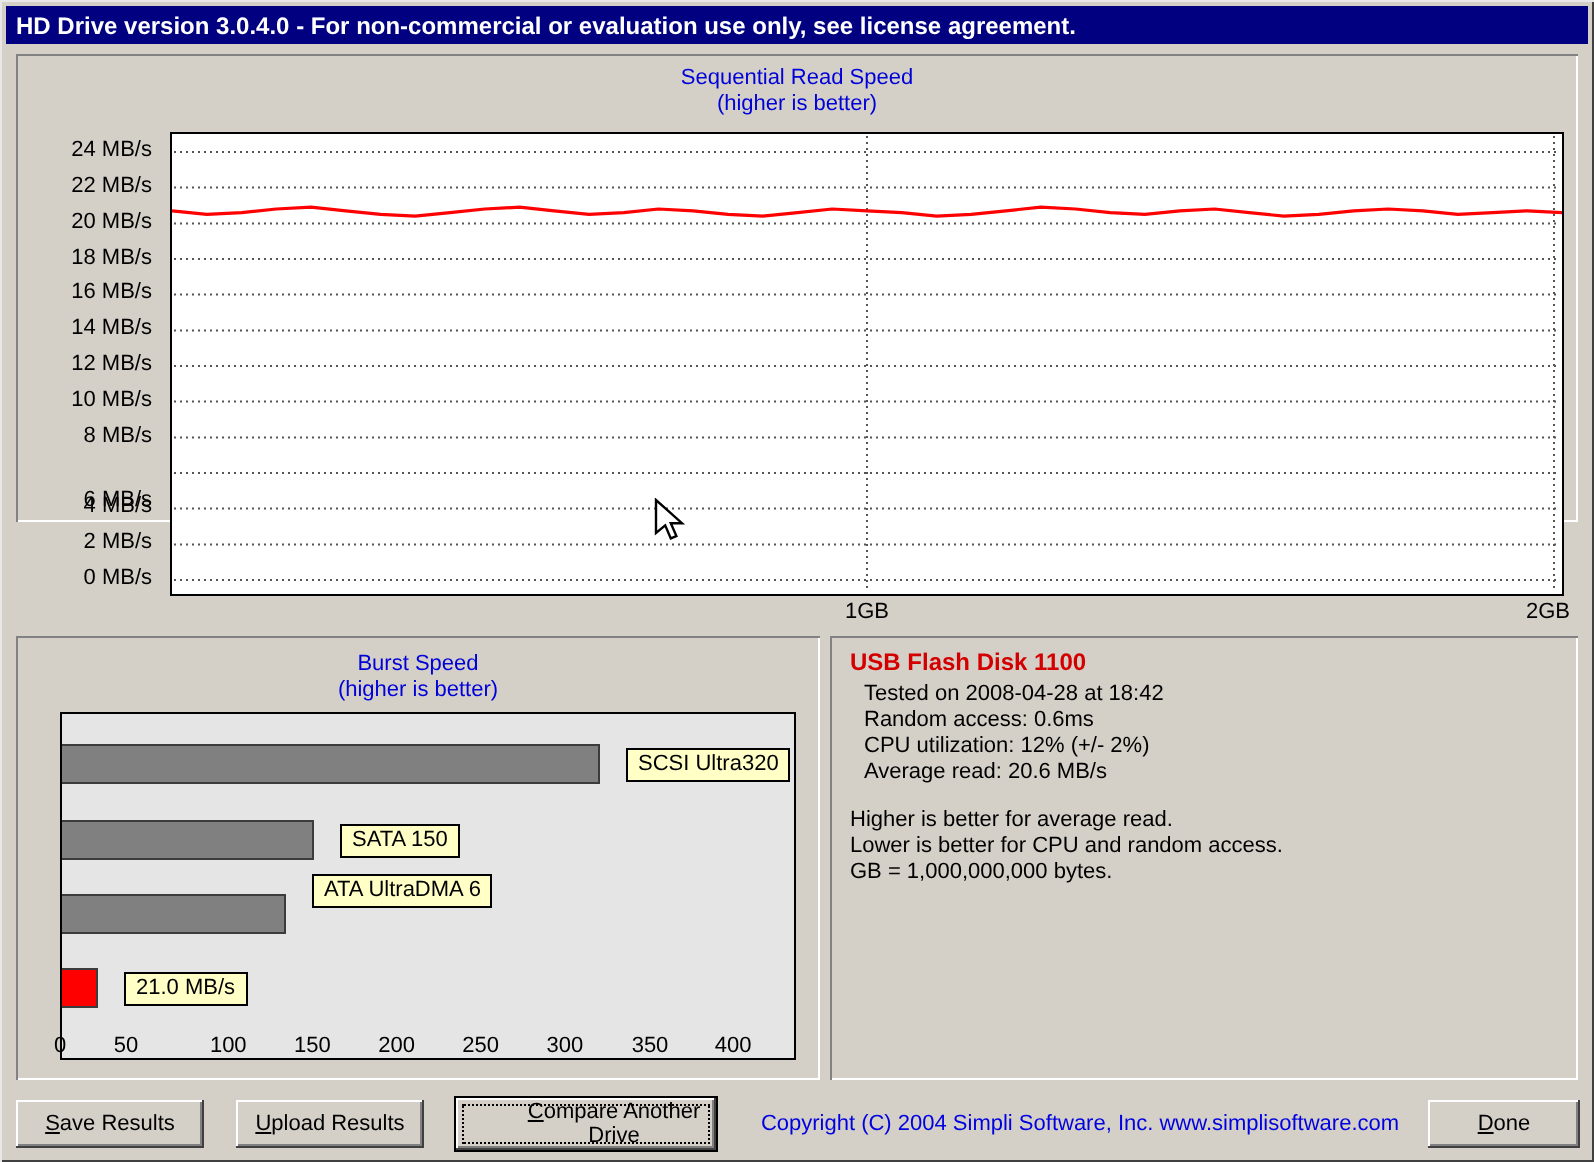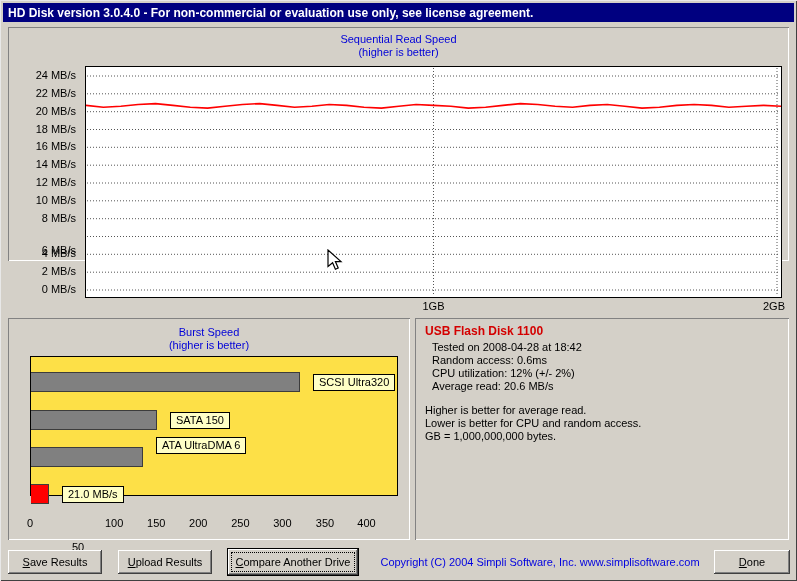--- a/index.html
+++ b/index.html
@@ -37,22 +37,22 @@
   .read-plot { position: absolute; left: 77px; top: 39px; width: 697px; height: 232px;
                background: #ffffff; border: 1px solid #000; }
   .read-plot svg { display: block; }
   .grid { stroke: #555555; stroke-width: 1; stroke-dasharray: 1 2; }
   .readline { fill: none; stroke: #ff0000; stroke-width: 1.6; }
 
   .read-x-axis { position: absolute; left: 77px; top: 273px; width: 697px; height: 14px; font-size: 11px; }
   .gb1 { position: absolute; left: 50%; transform: translateX(-50%); }
   .gb2 { position: absolute; right: -3px; }
 
-  .burst-area { position: absolute; left: 22px; top: 38px; width: 368px; height: 140px;
-                background: #fde047; border: 1px solid #000; }
+  .burst-area { position: absolute; left: 22px; top: 38px; width: 368px; height: 174px;
+                background: #e5e5e5; border: 1px solid #000; }
   .bar { position: absolute; left: 0; height: 20px; border: 1px solid #3c3c3c; border-left: none; }
   .bar-label { position: absolute; height: 17px; line-height: 15px; background: #ffffc6;
                border: 1px solid #000; font-size: 11px; padding: 0 5px; white-space: nowrap; }
   .burst-x-axis { position: absolute; left: 22px; top: 199px; width: 368px; height: 14px; }
   .burst-xtick { position: absolute; transform: translateX(-50%); font-size: 11px; }
 
   .info-panel { font-size: 11px; color: #000; }
   .info-title { position: absolute; left: 10px; top: 6px; color: #d40000; font-weight: bold; font-size: 12px; }
   .info-details { position: absolute; left: 17px; top: 23px; line-height: 13px; }
   .info-notes { position: absolute; left: 10px; top: 86px; line-height: 13px; }
@@ -61,39 +61,39 @@
     position: absolute; background: #d4d0c8; border: none; padding: 0;
     font-family: "Liberation Sans", sans-serif; font-size: 11px; color: #000; cursor: default;
     box-shadow: inset -1px -1px 0 #404040, inset 1px 1px 0 #ffffff,
                 inset -2px -2px 0 #808080, inset 2px 2px 0 #d4d0c8;
   }
   .btn span { display: block; }
   .btn span::first-letter { text-decoration: underline; }
   .btn-default {
     box-shadow: 0 0 0 1px #000000, inset -1px -1px 0 #404040, inset 1px 1px 0 #ffffff,
                 inset -2px -2px 0 #808080, inset 2px 2px 0 #d4d0c8;
-    outline: 1px dotted #000; outline-offset: -4px;
+    outline: 1px dotted #000; outline-offset: -4px; padding-left: 28px;
   }
   .save-btn    { left: 8px;   top: 550px; width: 94px;  height: 24px; }
   .upload-btn  { left: 118px; top: 550px; width: 94px;  height: 24px; }
   .compare-btn { left: 228px; top: 549px; width: 130px; height: 26px; }
   .done-btn    { left: 714px; top: 550px; width: 76px;  height: 24px; }
 
   .copyright { position: absolute; left: 370px; top: 556px; width: 340px;
                text-align: center; color: #0000e0; font-size: 11px; white-space: nowrap; }
 
   .cursor { position: absolute; left: 327px; top: 249px; z-index: 10; }
 </style>
 </head>
 <body>
 
 <div class="window">
 
   <div class="titlebar">
-    <span>HD Disk version 3.0.4.0  - For non-commercial or evaluation use only, see license agreement.</span>
+    <span>HD Drive version 3.0.4.0  - For non-commercial or evaluation use only, see license agreement.</span>
   </div>
 
   <div class="panel read-panel">
     <div class="chart-title t1">Sequential Read Speed</div>
     <div class="chart-title t2">(higher is better)</div>
     <div class="read-y-axis">
         <div class="ytick" style="top: 3px;">24 MB/s</div>
         <div class="ytick" style="top: 20.8333px;">22 MB/s</div>
         <div class="ytick" style="top: 38.6667px;">20 MB/s</div>
         <div class="ytick" style="top: 56.5px;">18 MB/s</div>
@@ -141,21 +141,21 @@
         <div class="bar-label" style="top: 17px; left: 282px;">SCSI Ultra320</div>
         <div class="bar" style="top: 53px; width: 126px; background: rgb(128, 128, 128);"></div>
         <div class="bar-label" style="top: 55px; left: 139px;">SATA 150</div>
         <div class="bar" style="top: 90px; width: 112px; background: rgb(128, 128, 128);"></div>
         <div class="bar-label" style="top: 80px; left: 125px;">ATA UltraDMA 6</div>
         <div class="bar" style="top: 127px; width: 18px; background: rgb(255, 0, 0);"></div>
         <div class="bar-label" style="top: 129px; left: 31px;">21.0 MB/s</div>
       </div>
     <div class="burst-x-axis">
         <span class="burst-xtick" style="left: 0px;">0</span>
-        <span class="burst-xtick" style="left: 48px; margin-top: 24px;">50</span>
+        <span class="burst-xtick" style="left: 33px;">50</span>
         <span class="burst-xtick" style="left: 84.1379px;">100</span>
         <span class="burst-xtick" style="left: 126.207px;">150</span>
         <span class="burst-xtick" style="left: 168.276px;">200</span>
         <span class="burst-xtick" style="left: 210.345px;">250</span>
         <span class="burst-xtick" style="left: 252.414px;">300</span>
         <span class="burst-xtick" style="left: 295px;">350</span>
         <span class="burst-xtick" style="left: 336.552px;">400</span>
       </div>
   </div>
 

